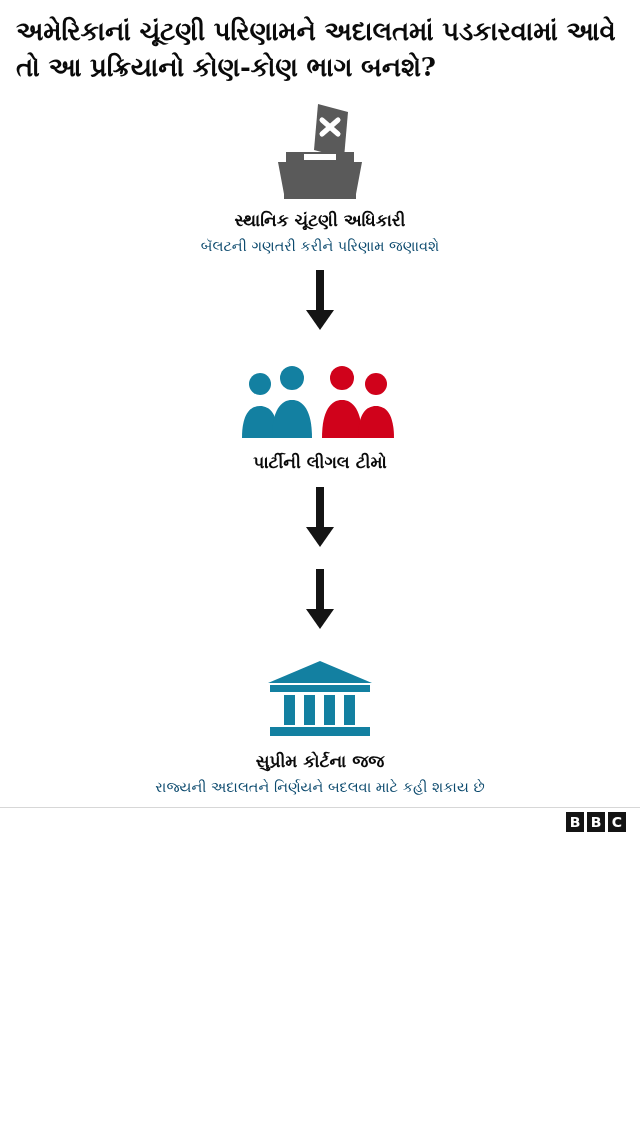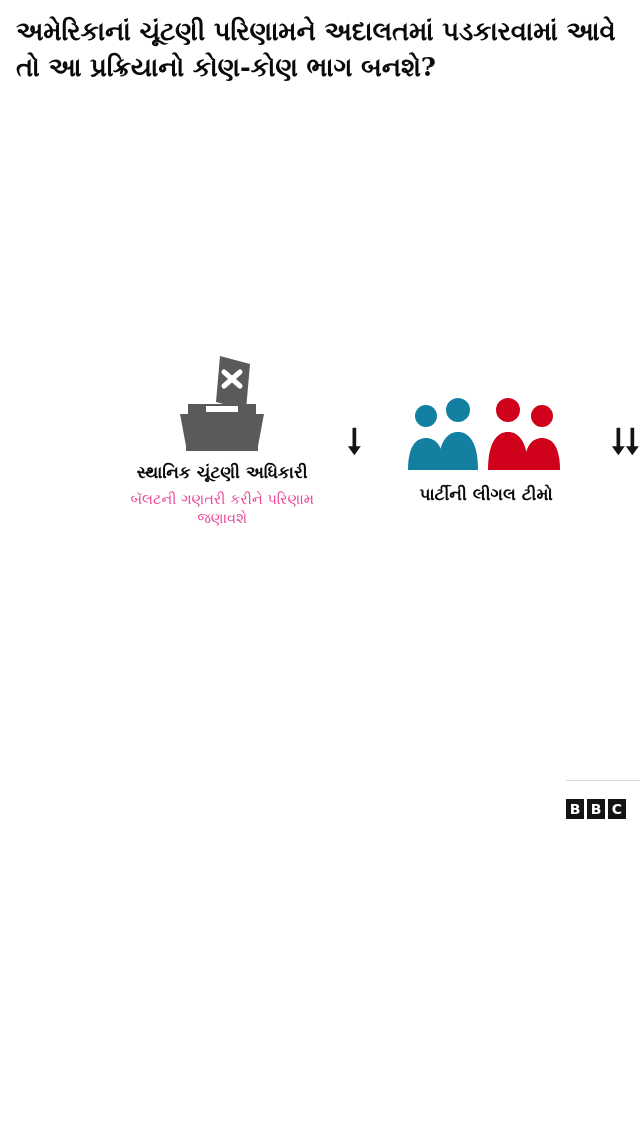--- a/index.html
+++ b/index.html
@@ -15,35 +15,34 @@
     position: relative;
     overflow: hidden;
   }
   .page {
     width: 640px;
     height: 836px;
     position: relative;
     box-sizing: border-box;
     display: flex;
     flex-direction: column;
-    align-items: flex-end;
   }
   .headline {
     padding: 14px 16px 0 16px;
     font-family: "DejaVu Serif", serif;
     font-weight: bold;
     font-size: 26px;
     line-height: 1.38;
     color: #0a0a0a;
     letter-spacing: -0.2px;
   }
   .flow {
     flex: 1 1 auto;
     display: flex;
-    flex-direction: row;
+    flex-direction: column;
     align-items: center;
     padding-top: 10px;
   }
   .step {
     width: 100%;
     display: flex;
     flex-direction: column;
     align-items: center;
   }
   .icon-wrap {
@@ -60,21 +59,21 @@
     margin-top: 10px;
     text-align: center;
     color: #0a0a0a;
   }
   .step-desc {
     font-family: "DejaVu Sans", sans-serif;
     font-size: 14.5px;
     line-height: 1.3;
     margin-top: 6px;
     text-align: center;
-    color: #ec4899;
+    color: #0c4a6e;
     padding: 0 14px;
   }
   .arrow {
     margin: 14px 0 6px 0;
     display: block;
   }
   .footer {
     height: 56px;
     border-top: 1px solid #d7d7d7;
     display: flex;
@@ -160,20 +159,37 @@
       <rect x="12" y="0" width="8" height="42" fill="#141414"></rect>
       <polygon points="2,40 30,40 16,60" fill="#141414"></polygon>
     </svg>
 
 
     <svg class="arrow" width="32" height="62" viewBox="0 0 32 62">
       <rect x="12" y="0" width="8" height="42" fill="#141414"></rect>
       <polygon points="2,40 30,40 16,60" fill="#141414"></polygon>
     </svg>
 
+    <div class="step">
+      <div class="icon-wrap">
+        <svg width="120" height="84" viewBox="0 0 120 84" aria-hidden="true">
+          <g fill="#1380a1">
+            <polygon points="60,4 112,26 8,26"></polygon>
+            <rect x="10" y="28" width="100" height="7"></rect>
+            <rect x="24" y="38" width="11" height="30"></rect>
+            <rect x="44" y="38" width="11" height="30"></rect>
+            <rect x="64" y="38" width="11" height="30"></rect>
+            <rect x="84" y="38" width="11" height="30"></rect>
+            <rect x="10" y="70" width="100" height="9"></rect>
+          </g>
+        </svg>
+      </div>
+      <div class="step-title">સુપ્રીમ કોર્ટના જજ</div>
+      <div class="step-desc">રાજ્યની અદાલતને નિર્ણયને બદલવા માટે કહી શકાય છે</div>
+    </div>
 
     <div class="spacer-bottom"></div>
   </div>
 
   <div class="footer">
     <div class="bbc-logo">
       <span>B</span>
       <span>B</span>
       <span>C</span>
     </div>

